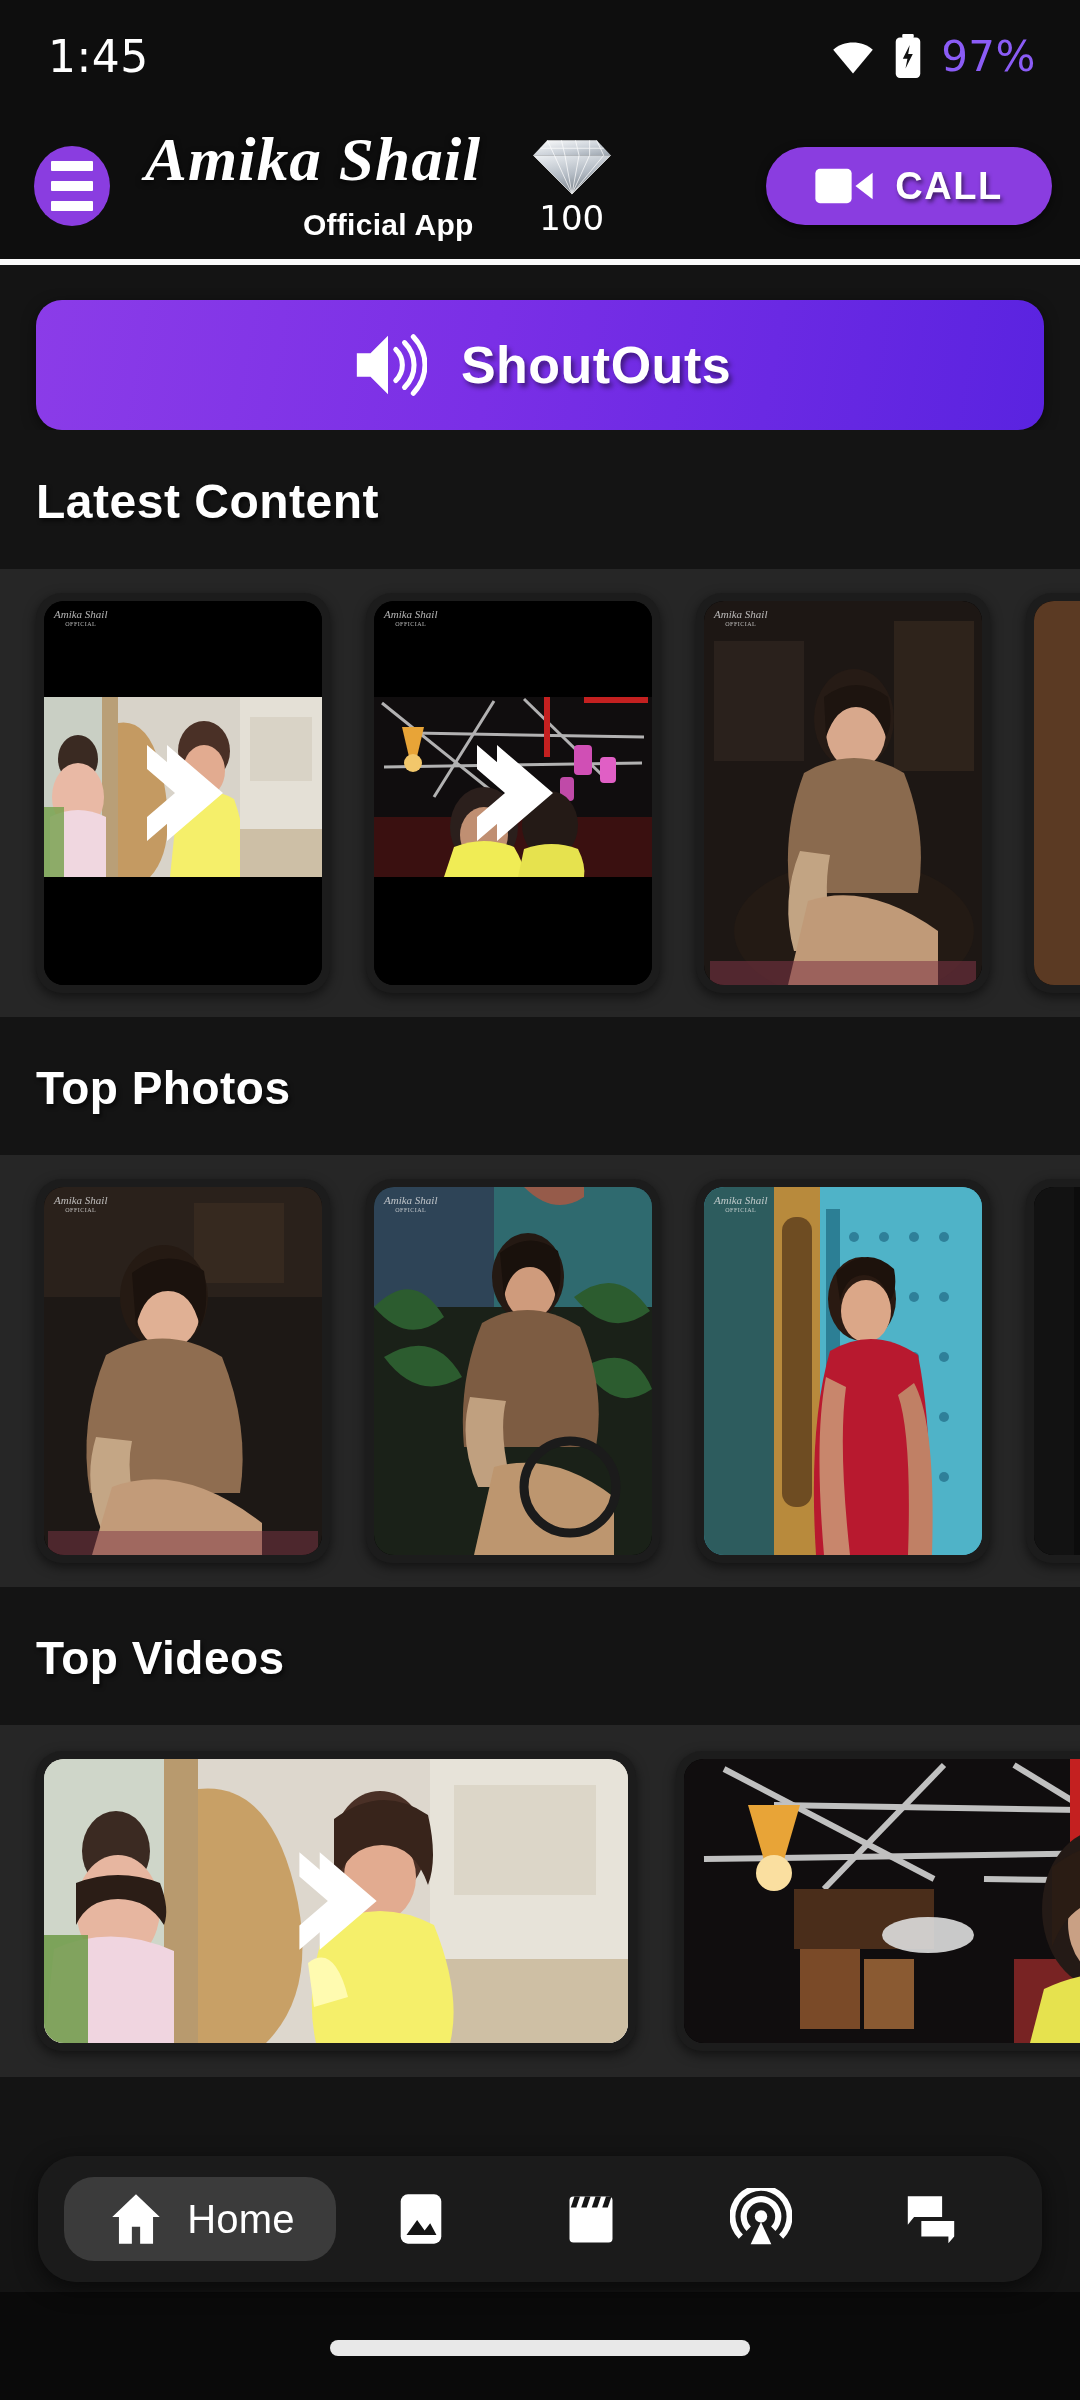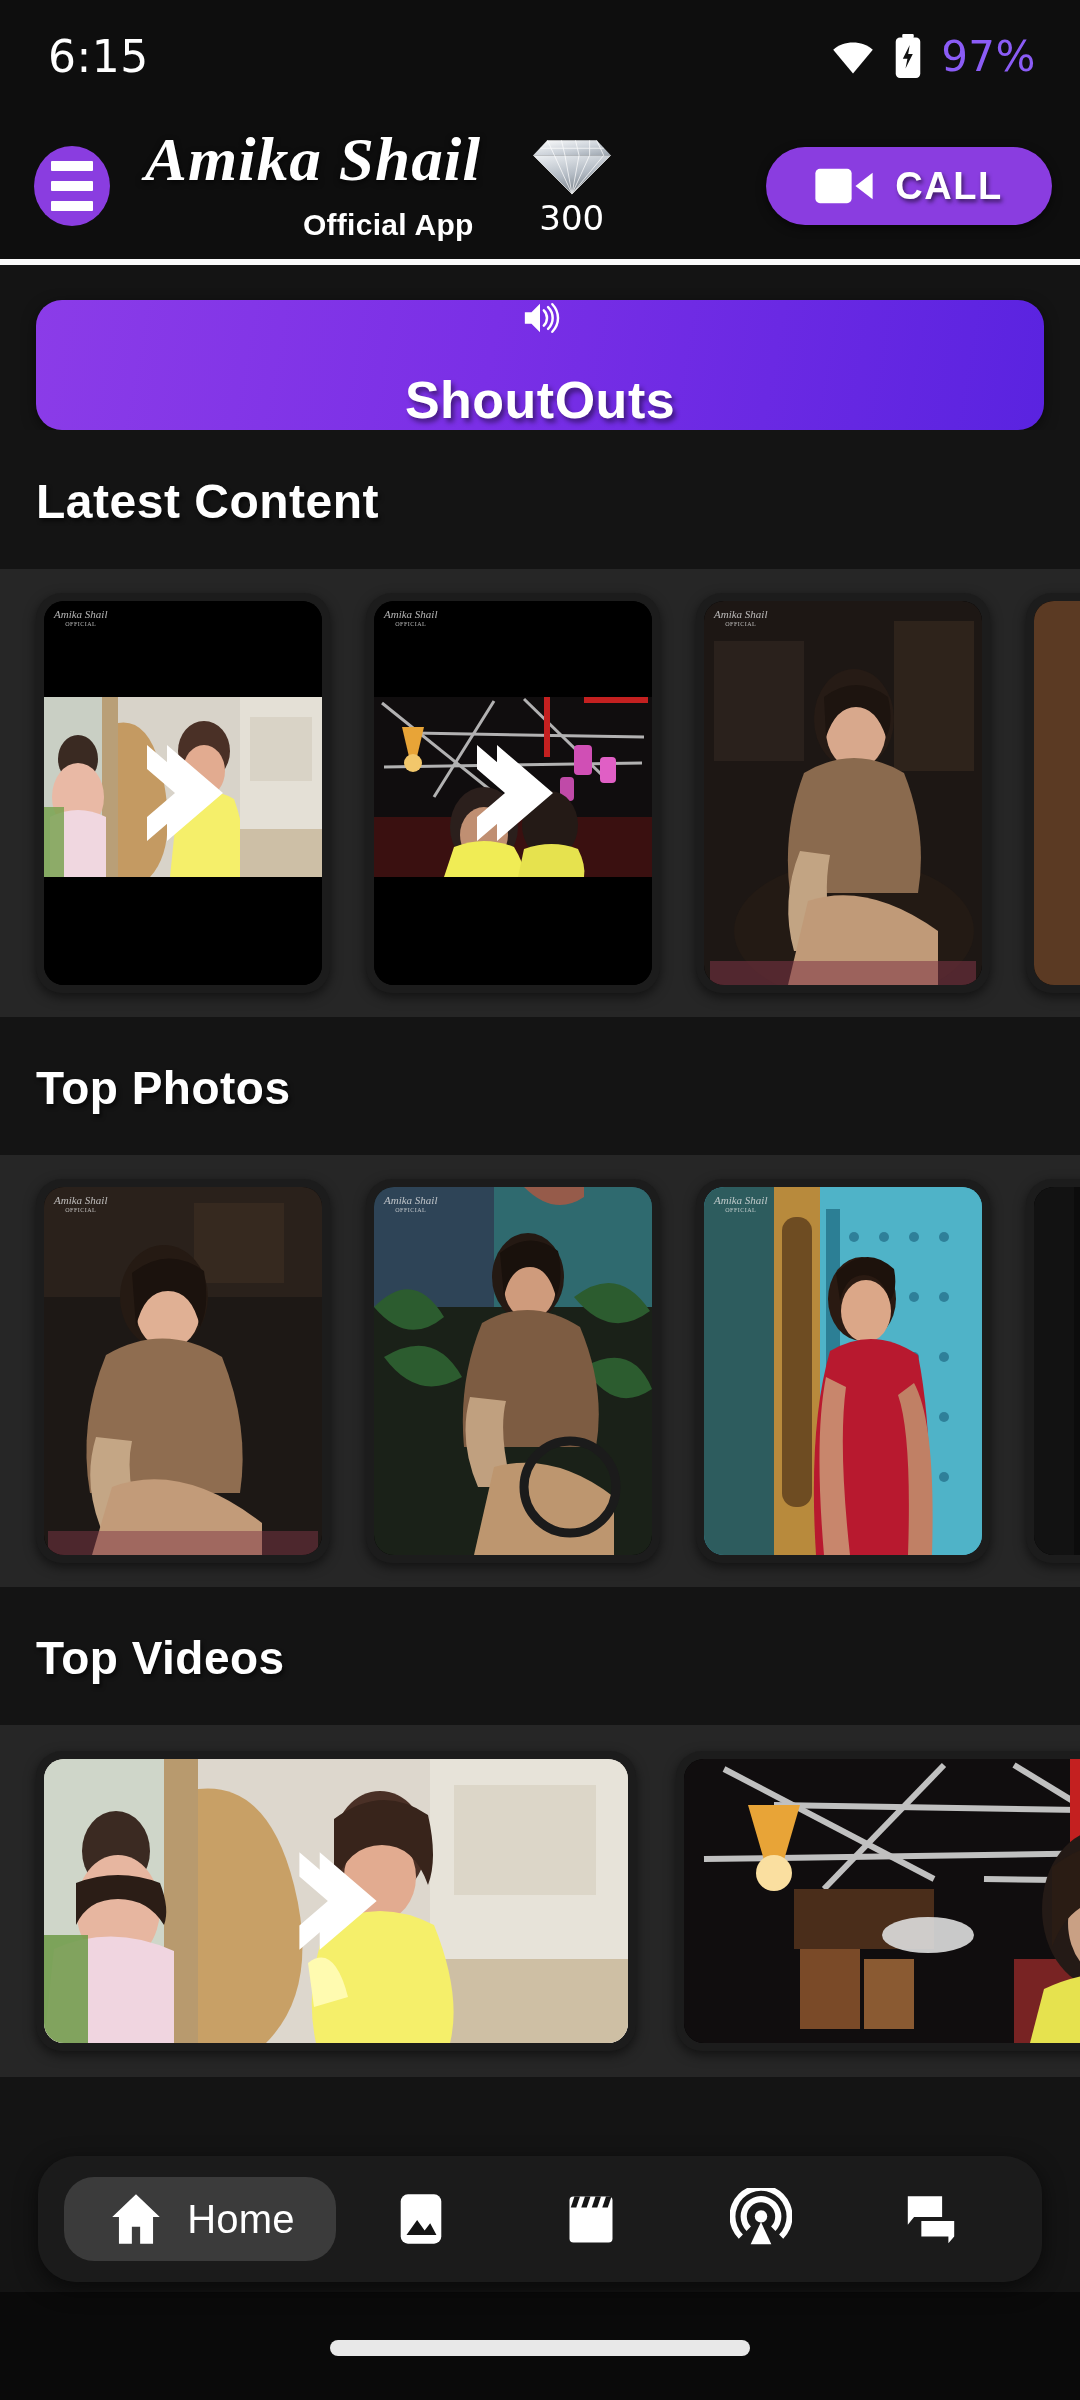--- a/index.html
+++ b/index.html
@@ -99,21 +99,20 @@
   .body{ flex:1 1 auto; overflow:hidden; background:#141414; }
 
   
   .shout-wrap{ background:#141414; padding:40px 36px 0 36px; }
   .shout-btn{
     height:130px; border-radius:26px;
     background:linear-gradient(100deg,#8b3ce8 0%, #7a2fe6 45%, #5a23e0 100%);
     display:flex; align-items:center; justify-content:center; gap:34px;
     cursor:pointer;
     box-shadow:0 4px 14px rgba(0,0,0,.5);
-    flex-direction:column;
   }
   .shout-label{
     color:#fff; font-size:52px; font-weight:700; letter-spacing:.5px;
     text-shadow:3px 4px 5px rgba(0,0,0,.45);
   }
 
   
   .section-head{
     background:#141414;
     padding:44px 36px 40px 36px;
@@ -200,21 +199,21 @@
   .bottom-fill{
     position:absolute; left:0; right:0; bottom:0; height:108px; background:#0a0a0a; z-index:10;
   }
 </style>
 </head>
 <body>
 
 <div class="phone">
 
   <div class="statusbar">
-    <div class="status-time">6:15</div>
+    <div class="status-time">1:45</div>
     <div class="status-right">
       <svg width="44" height="44" viewBox="0 0 24 24">
         <path fill="#fff" d="M12 21.5 1.2 8.6C4.2 6.1 8 4.7 12 4.7s7.8 1.4 10.8 3.9L12 21.5z"></path>
       </svg>
       <svg width="34" height="46" viewBox="0 0 16 24">
         <rect x="5" y="0.5" width="6" height="2.2" rx="0.6" fill="#fff"></rect>
         <rect x="1.6" y="2.4" width="12.8" height="21.1" rx="2.2" fill="#fff"></rect>
         <path fill="#121212" d="M8.9 6.2 5.3 13.4h2.4l-1 5.1 3.8-7.6H8.1l.8-4.7z"></path>
       </svg>
       <div class="status-pct">97%</div>
@@ -248,21 +247,21 @@
           </linearGradient>
         </defs>
         <path d="M6 24 L22 7 L78 7 L94 24 Z" fill="url(#gemTop)"></path>
         <path d="M6 24 L94 24 L50 68 Z" fill="url(#gemBot)"></path>
         <g stroke="#ffffff" stroke-width="1" opacity=".8" fill="none">
           <path d="M22 7 L30 24 M38 7 L42 24 M54 7 L58 24 M70 7 L70 24 M78 7 L86 24"></path>
           <path d="M6 24 L50 68 M30 24 L50 68 M42 24 L50 68 M58 24 L50 68 M70 24 L50 68 M86 24 L50 68 M94 24 L50 68"></path>
           <path d="M14 16 L86 16"></path>
         </g>
       </svg>
-      <div class="gem-count">300</div>
+      <div class="gem-count">100</div>
     </div>
 
     <div class="call-btn">
       <svg width="58" height="42" viewBox="0 0 30 22">
         <rect x="0" y="2" width="19" height="18" rx="2.4" fill="#fff"></rect>
         <path d="M21 11 L30 4 L30 18 Z" fill="#fff"></path>
       </svg>
       <div class="call-label">CALL</div>
     </div>
   </div>

